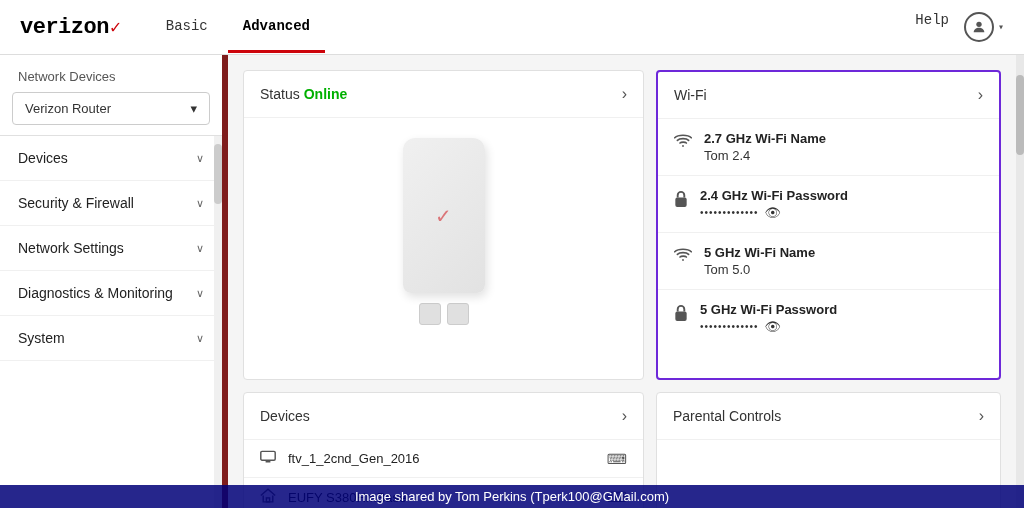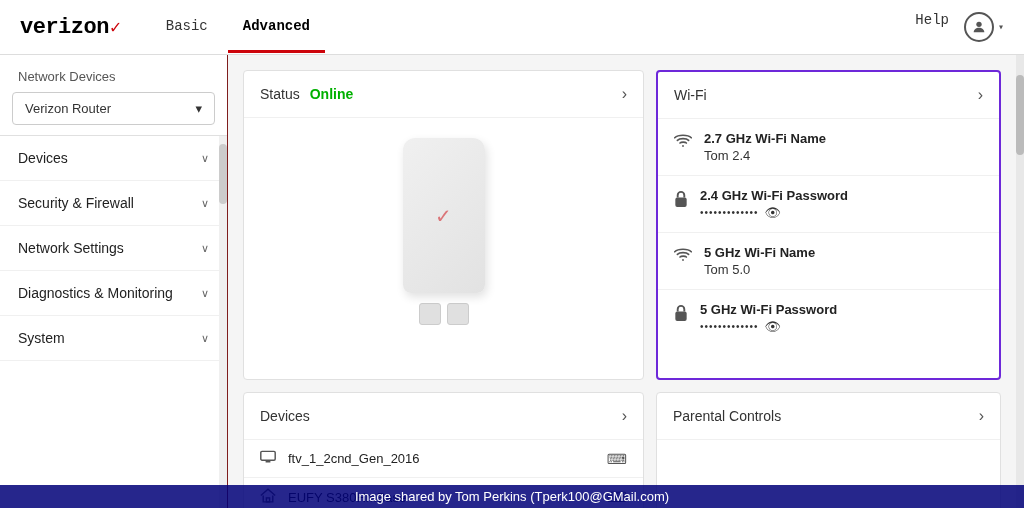--- a/index.html
+++ b/index.html
@@ -90,21 +90,21 @@
     
     .main-content {
       display: flex;
       flex: 1;
       overflow: hidden;
     }
 
     
     .sidebar {
       width: 228px;
-      border-right: 1px solid #7f1d1d;
+      border-right: 6px solid #7f1d1d;
       background: #fff;
       flex-shrink: 0;
       display: flex;
       flex-direction: column;
       overflow-y: auto;
       overflow-x: hidden;
     }
     .sidebar-section-label {
       padding: 14px 18px 8px;
       font-size: 13px;
@@ -182,21 +182,21 @@
     }
     .card-header-title {
       font-size: 14px;
       font-weight: normal;
       color: #333;
     }
     .card-header-status {
       font-size: 14px;
       font-weight: bold;
       color: #00b000;
-      margin-left: 10px;
+      margin-left: 4px;
     }
     .card-chevron {
       font-size: 16px;
       color: #555;
       cursor: pointer;
     }
     .card-header-left {
       display: flex;
       align-items: center;
     }

